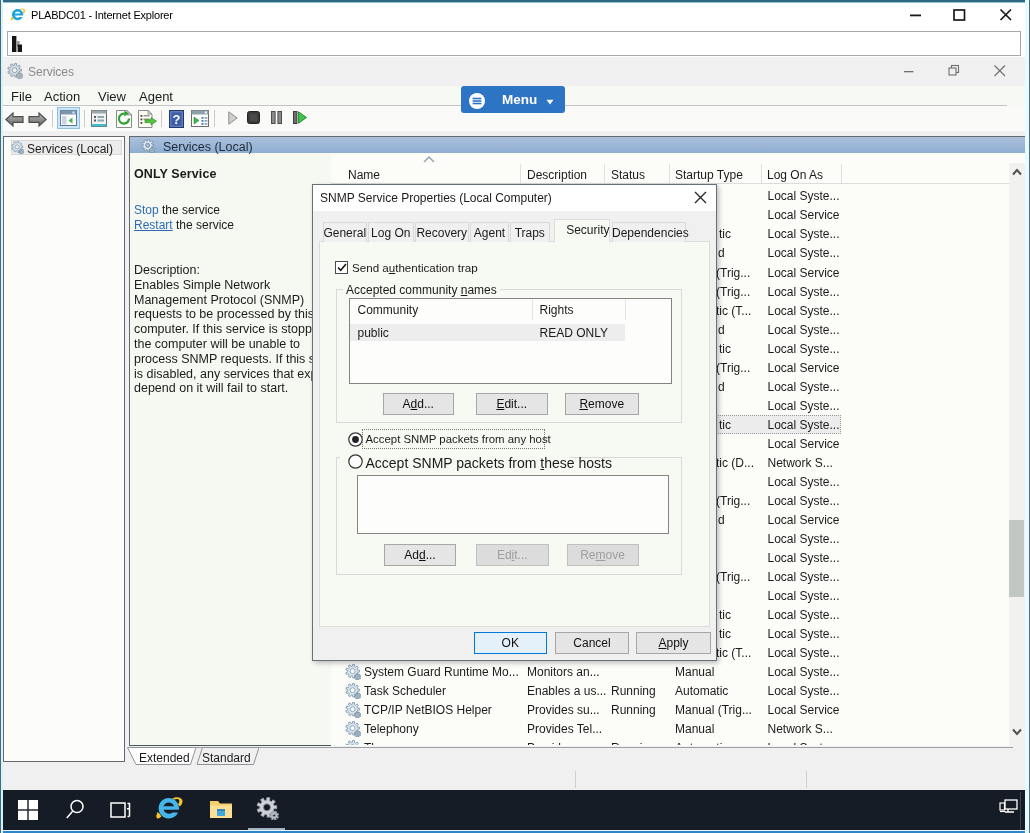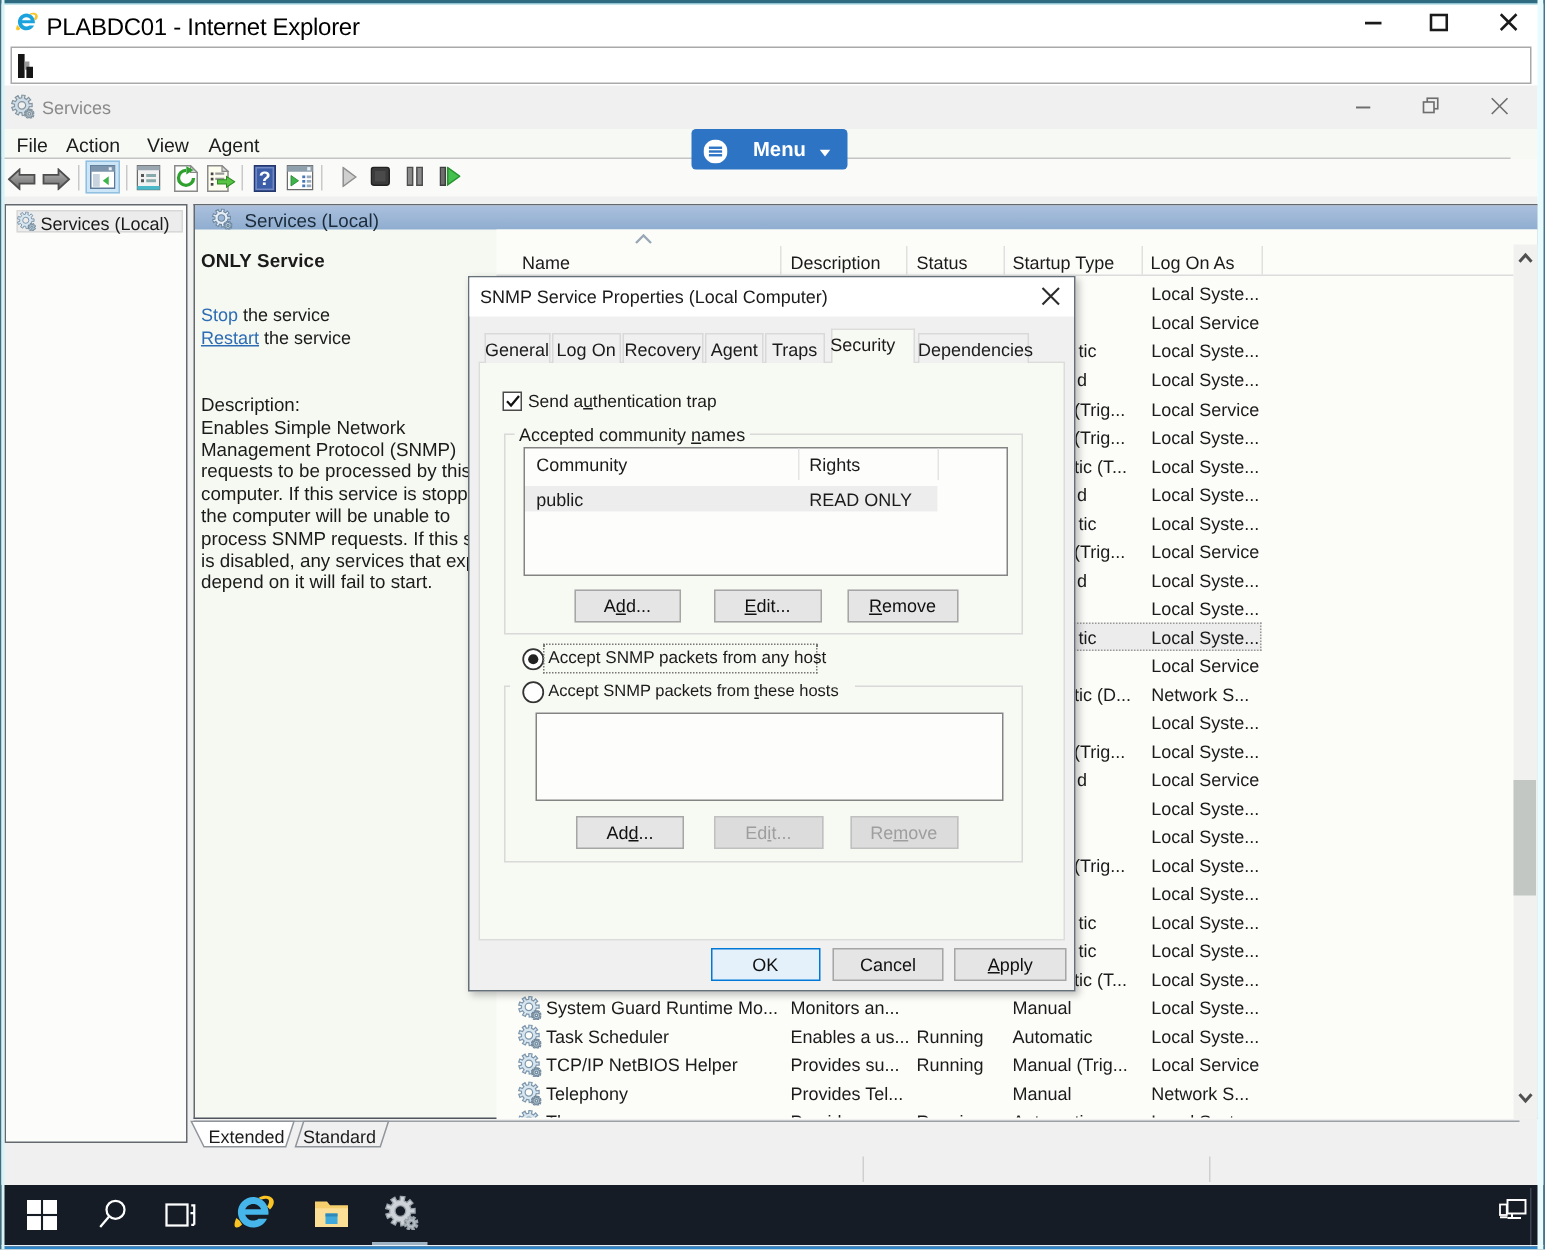--- a/index.html
+++ b/index.html
@@ -16,21 +16,21 @@
 <div class="abs" style="left:0;top:1.5px;width:1030px;height:1px;background:#8fc3d4;z-index:70"></div>
 <div class="abs" style="left:0;top:0;width:1px;height:833px;background:#3e6d80;z-index:70"></div>
 <div class="abs" style="left:1px;top:0;width:1.5px;height:833px;background:#d8f2f8;z-index:70"></div>
 <div class="abs" style="left:1025px;top:0;width:3.5px;height:833px;background:#e8fbff;z-index:70"></div>
 <div class="abs" style="left:1028.5px;top:0;width:1.5px;height:833px;background:#47748a;z-index:70"></div>
 <svg class="abs" style="left:9.5px;top:6.5px" width="16" height="15" viewBox="0 0 29 26">
 <path d="M26.8 4.2 C28.4 6.4 27.2 9.2 25 11.4 L23 9.4 C24.2 7.6 24.8 5.8 24 4.8 C23.2 3.8 21.2 4 19.4 4.6 L17.2 3.6 C21 1.4 25.2 2 26.8 4.2 Z" fill="#f9c424"></path>
 <path d="M6.4 21.4 C4.8 23 3.2 23.8 2.1 23.2 C0.8 22.4 1.3 19.8 2.6 17 L4.8 18.9 Z" fill="#f9c424"></path>
 <path d="M13.8 3 C8.2 3 3.6 7.6 3.6 13.2 C3.6 18.8 8.2 23.4 13.8 23.4 C17.9 23.4 21.4 21 23 17.5 L17.4 17.5 C16.4 18.3 15.2 18.7 13.8 18.7 C11.3 18.7 9.2 17.1 8.5 14.8 L23.9 14.8 C24 14.3 24 13.7 24 13.2 C24 7.6 19.4 3 13.8 3 Z M13.8 7.6 C16.2 7.6 18.3 9.1 19.1 11.2 L8.5 11.2 C9.3 9.1 11.4 7.6 13.8 7.6 Z" fill="#1ca3dd"></path>
 </svg>
-<div class="tx" style="left:31px;top:9px;font-size:16px;letter-spacing:-0.2px;color:#000">PLABDC01 - Internet Explorer</div>
+<div class="tx" style="left:31px;top:9px;font-size:11px;letter-spacing:-0.2px;color:#000">PLABDC01 - Internet Explorer</div>
 <svg class="abs" style="left:900px;top:2px" width="120" height="26" viewBox="0 0 120 26">
 <rect x="10" y="12.5" width="11" height="1.8" fill="#1a1a1a"></rect>
 <rect x="54" y="8" width="10.5" height="10" fill="none" stroke="#1a1a1a" stroke-width="1.7"></rect>
 <path d="M100.5 7.5 L111 18 M111 7.5 L100.5 18" stroke="#1a1a1a" stroke-width="1.7"></path>
 </svg>
 <div class="abs" style="left:7px;top:31px;width:1014px;height:25px;background:#fff;border:1px solid #a9a9a9"></div>
 <svg class="abs" style="left:12px;top:36px" width="11" height="17" viewBox="0 0 11 17">
 <rect x="0" y="0" width="4.4" height="16" fill="#151515"></rect>
 <rect x="4.4" y="5" width="3.2" height="5.5" fill="#9a9a9a"></rect>
 <rect x="5.6" y="8.5" width="4.4" height="7.5" fill="#151515"></rect>
@@ -318,21 +318,21 @@
 <div class="tx" style="left:368px;top:225.5px;width:45.5px;text-align:center;z-index:52">Log On</div>
 <div class="abs" style="left:414.5px;top:222px;width:54.5px;height:19.5px;background:#f0f0f0;border:1px solid #d9d9d9;border-bottom:none;z-index:51"></div>
 <div class="tx" style="left:414.5px;top:225.5px;width:54.5px;text-align:center;z-index:52">Recovery</div>
 <div class="abs" style="left:470px;top:222px;width:39px;height:19.5px;background:#f0f0f0;border:1px solid #d9d9d9;border-bottom:none;z-index:51"></div>
 <div class="tx" style="left:470px;top:225.5px;width:39px;text-align:center;z-index:52">Agent</div>
 <div class="abs" style="left:510px;top:222px;width:39.5px;height:19.5px;background:#f0f0f0;border:1px solid #d9d9d9;border-bottom:none;z-index:51"></div>
 <div class="tx" style="left:510px;top:225.5px;width:39.5px;text-align:center;z-index:52">Traps</div>
 <div class="abs" style="left:612px;top:222px;width:73.5px;height:19.5px;background:#f0f0f0;border:1px solid #d9d9d9;border-bottom:none;z-index:51"></div>
 <div class="tx" style="left:612px;top:225.5px;width:73.5px;z-index:52">Dependencies</div>
 <div class="abs" style="left:553.5px;top:218.5px;width:56px;height:23.5px;background:#f7f9f3;border:1px solid #dcdcdc;border-bottom:none;z-index:53"></div>
-<div class="tx" style="left:553.5px;top:222.5px;width:56px;text-align:left;z-index:53">Security</div>
+<div class="tx" style="left:553.5px;top:222.5px;width:56px;text-align:right;z-index:53">Security</div>
 <div class="abs" style="left:334.5px;top:260.5px;width:13.5px;height:13.5px;background:#fff;border:1px solid #4a4a4a;z-index:52"></div>
 <svg class="abs" style="left:336.5px;top:262.5px;z-index:53" width="10" height="9" viewBox="0 0 10 9">
       <path d="M1 4.5 L3.7 7.3 L9 1" fill="none" stroke="#111" stroke-width="1.5"></path>
     </svg>
 <div class="tx" style="left:352px;top:261px;font-size:11.6px;z-index:52">Send a<u>u</u>thentication trap</div>
 <div class="abs" style="left:335.5px;top:289px;width:346px;height:134px;border:1px solid #d9d9d9;z-index:51"></div>
 <div class="tx" style="left:343px;top:283px;background:#f7f9f3;padding:0 3px;z-index:52">Accepted community <u>n</u>ames</div>
 <div class="abs" style="left:349px;top:298px;width:322.5px;height:85.5px;background:#fdfefc;border:1px solid #848484;z-index:52"></div>
 <div class="tx" style="left:357.5px;top:303px;z-index:53">Community</div>
 <div class="tx" style="left:539.5px;top:303px;z-index:53">Rights</div>
@@ -348,21 +348,21 @@
       <circle cx="7.5" cy="7.5" r="6.7" fill="#fff" stroke="#333" stroke-width="1.2"></circle>
       <circle cx="7.5" cy="7.5" r="3.4" fill="#222"></circle>
     </svg>
 <div class="abs" style="left:363px;top:429.5px;width:181px;height:18px;outline:1px dotted #777;z-index:52"></div>
 <div class="tx" style="left:365.5px;top:432.5px;font-size:11.4px;z-index:53">Accept SNMP packets from any host</div>
 <svg class="abs" style="left:348px;top:453.5px;z-index:52" width="15" height="15" viewBox="0 0 15 15">
       <circle cx="7.5" cy="7.5" r="6.7" fill="#fff" stroke="#333" stroke-width="1.2"></circle>
     </svg>
 <div class="abs" style="left:335.5px;top:456.5px;width:346px;height:118px;border:1px solid #d9d9d9;z-index:51"></div>
 <div class="abs" style="left:340px;top:450px;width:230px;height:13px;background:#f7f9f3;z-index:51"></div>
-<div class="tx" style="left:365.5px;top:454.5px;font-size:11px;z-index:53">Accept SNMP packets from <u>t</u>hese hosts</div>
+<div class="tx" style="left:365.5px;top:454.5px;font-size:14px;z-index:53">Accept SNMP packets from <u>t</u>hese hosts</div>
 <div class="abs" style="left:357px;top:474.5px;width:312px;height:59.5px;background:#fdfefc;border:1px solid #848484;z-index:52"></div>
 <div class="btn" style="left:384px;top:543.5px;width:72px;z-index:52">Ad<u>d</u>...</div>
 <div class="btn dis" style="left:475.5px;top:543.5px;width:73.5px;z-index:52">Ed<u>i</u>t...</div>
 <div class="btn dis" style="left:566.5px;top:543.5px;width:72px;z-index:52">Re<u>m</u>ove</div>
 <div class="btn" style="left:473.5px;top:632px;width:73.5px;background:#e4f1fa;border-color:#0078d7;z-index:52">OK</div>
 <div class="btn" style="left:555px;top:632px;width:74px;z-index:52">Cancel</div>
 <div class="btn" style="left:636px;top:632px;width:75px;z-index:52"><u>A</u>pply</div>
 <div class="abs" style="left:0;top:790px;width:1030px;height:43px;background:#151c26;z-index:60"></div>
 <svg class="abs" style="left:18px;top:800px;z-index:61" width="20" height="20" viewBox="0 0 20 20">
 <rect x="0" y="0" width="9.3" height="9.3" fill="#fff"></rect>

